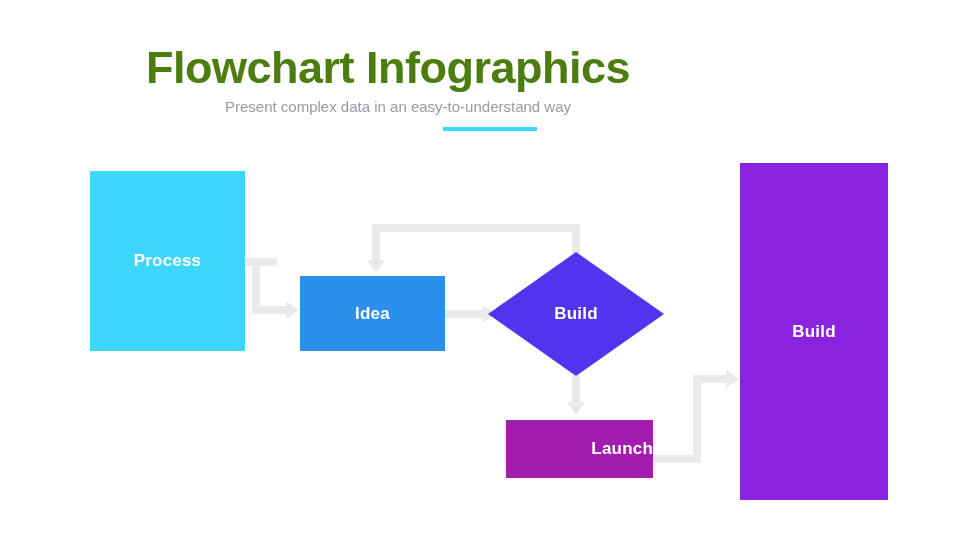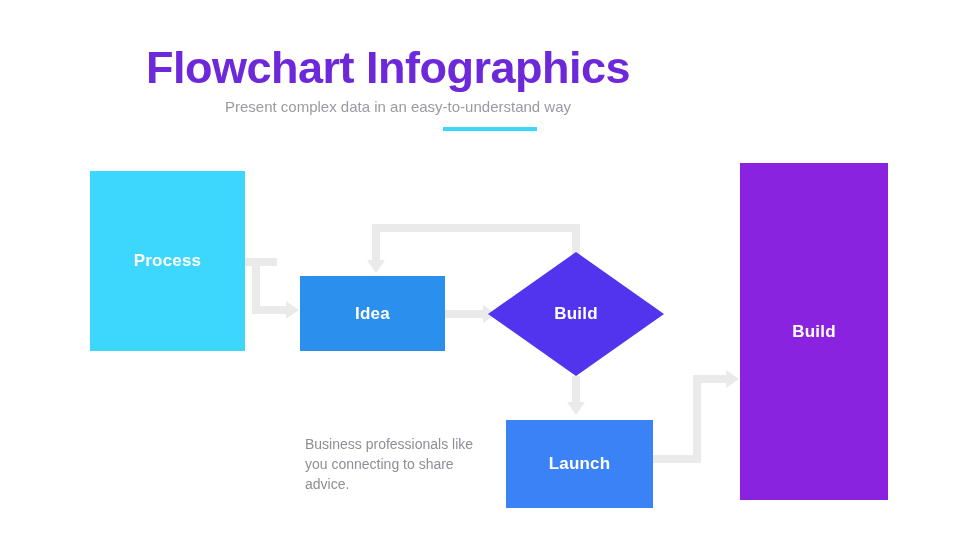--- a/index.html
+++ b/index.html
@@ -29,21 +29,21 @@
     text-align: center;
   }
   #page-title {
     position: absolute;
     left: 0;
     top: 40px;
     width: 776px;
     font-size: 45px;
     font-weight: bold;
     letter-spacing: -0.5px;
-    color: #6d28d9;
+    color: #4d7c0f;
     line-height: 56px;
   }
   #page-subtitle {
     position: absolute;
     left: 0;
     top: 96px;
     width: 796px;
     font-size: 15px;
     font-weight: normal;
     color: #9A9AA2;
@@ -101,22 +101,23 @@
     clip-path: polygon(50% 0%, 100% 50%, 50% 100%, 0% 50%);
   }
   #node-build-diamond .node-label {
     position: relative;
     z-index: 2;
   }
   #node-launch {
     left: 506px;
     top: 420px;
     width: 147px;
-    height: 88px;
-    background: #3b82f6;
+    height: 58px;
+    background: #a21caf;
+    justify-content: flex-end;
   }
   #node-build-tall {
     left: 740px;
     top: 163px;
     width: 148px;
     height: 337px;
     background: #8A23DF;
   }
 
   
@@ -235,15 +236,14 @@
   </div>
 
   <div class="node" id="node-launch">
     <span class="node-label">Launch</span>
   </div>
 
   <div class="node" id="node-build-tall">
     <span class="node-label">Build</span>
   </div>
 
-  <div id="body-paragraph">Business professionals like you connecting to share advice.</div>
 
 </div>
 
 </body></html>

